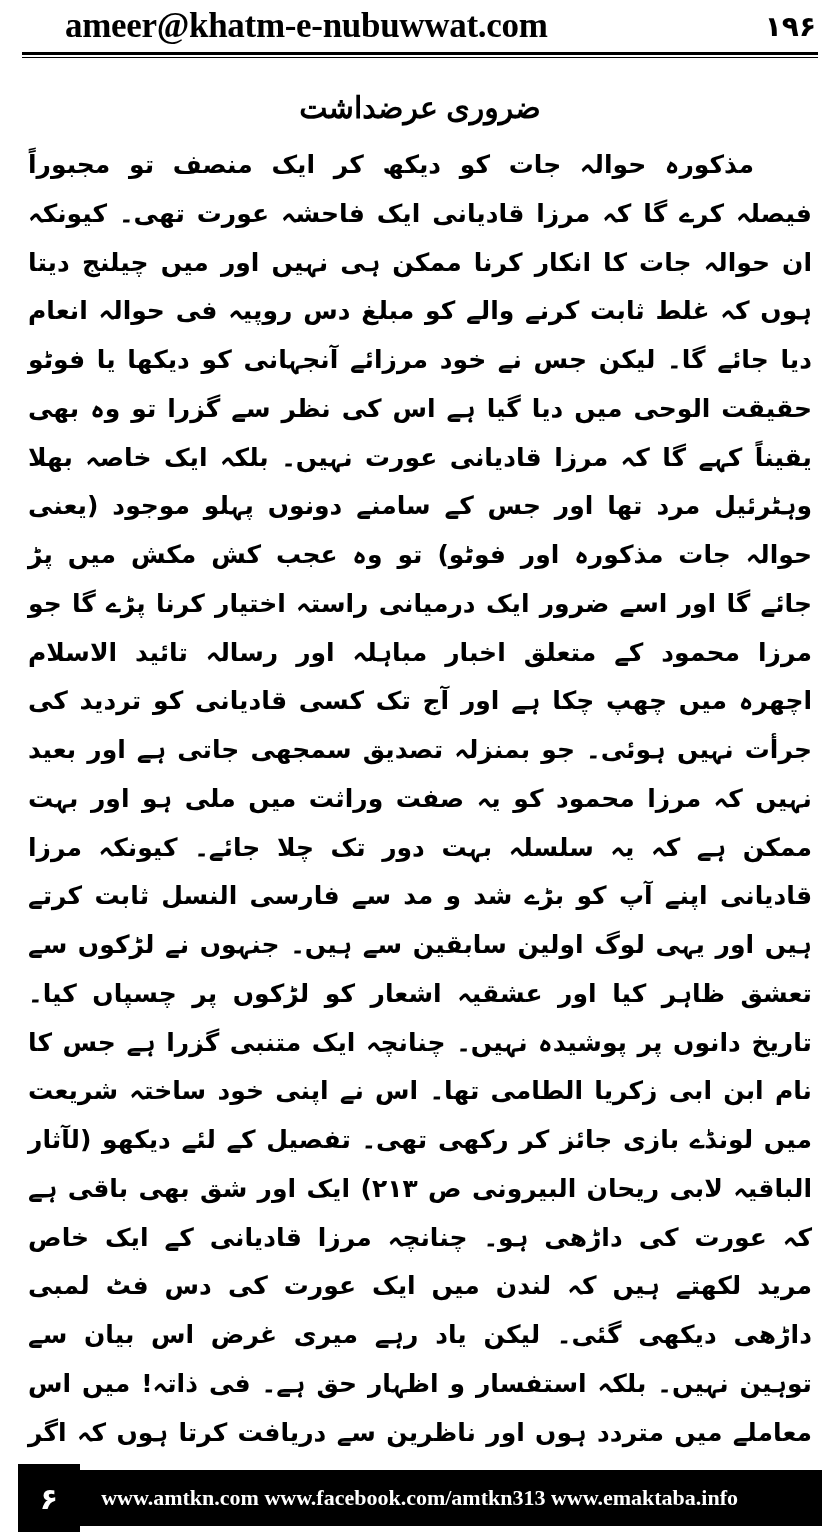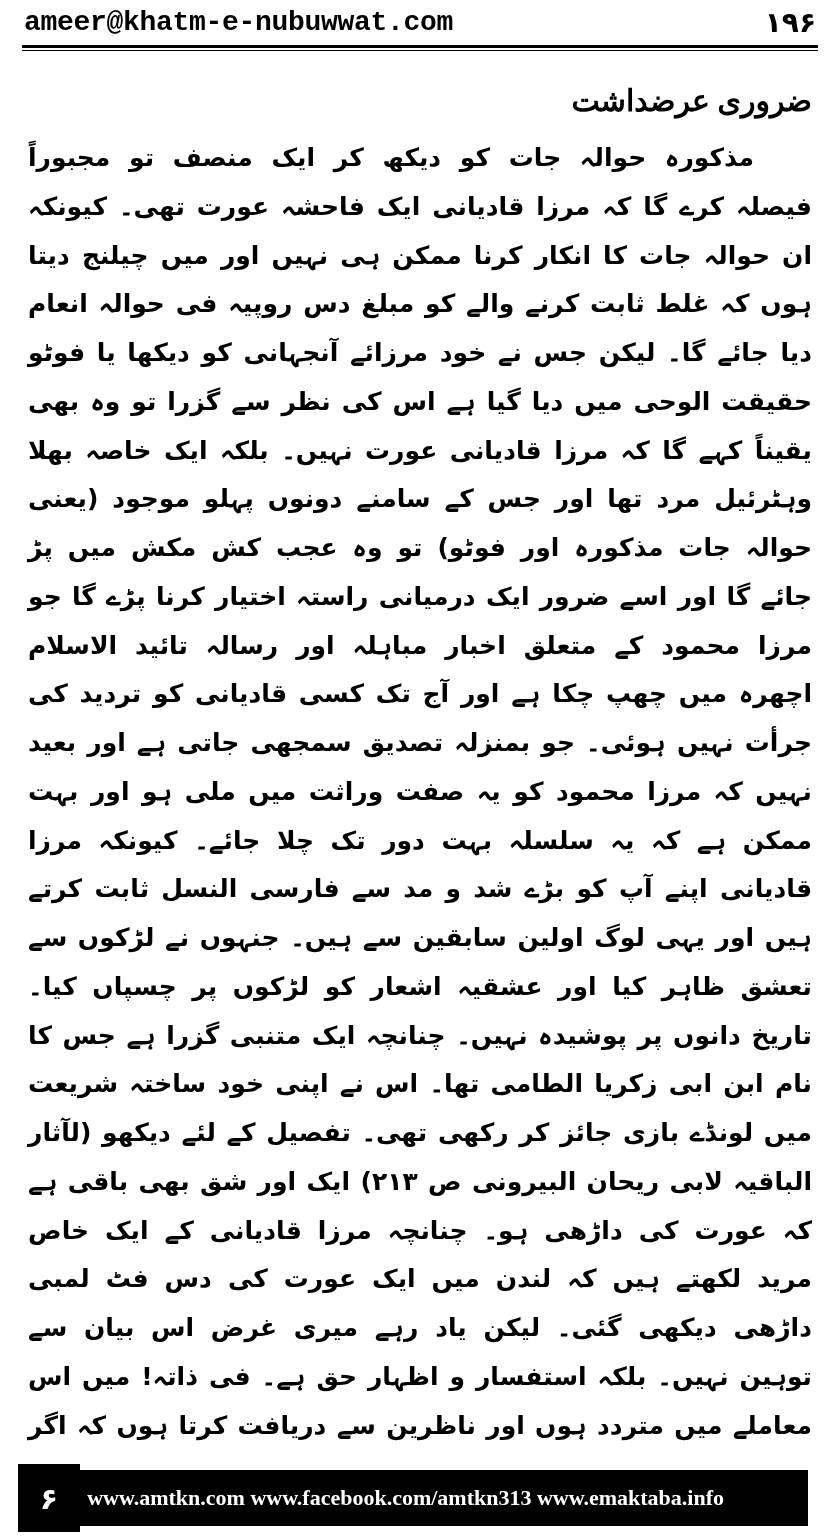--- a/index.html
+++ b/index.html
@@ -39,44 +39,46 @@
     white-space: nowrap;
     letter-spacing: -0.5px;
   }
   .header-center {
     font-family: "DejaVu Sans", sans-serif;
     font-size: 28px;
     font-weight: bold;
     direction: rtl;
   }
   .header-left {
-    font-family: Liberation Mono, monospace;
-    font-size: 28px;
+    font-family: Liberation Serif, serif;
+    font-size: 35px;
     font-weight: bold;
     letter-spacing: -0.3px;
     direction: ltr;
+    margin-left: 41px;
   }
   .header-rule {
     height: 0;
     border-top: 3px solid #000;
     margin: 2px 4px 0 4px;
   }
   .header-rule2 {
     height: 0;
     border-top: 1px solid #000;
     margin: 2px 4px 0 4px;
   }
 
   
   .content {
     direction: rtl;
     padding: 18px 10px 0 10px;
   }
   .section-title {
-    font-family: Liberation Serif, serif;
+    text-align: center;
+    font-family: Liberation Sans, sans-serif;
     font-size: 30px;
     font-weight: bold;
     margin: 14px 0 16px 0;
     letter-spacing: -1px;
   }
   .para {
     font-family: "DejaVu Sans", sans-serif;
     font-size: 25px;
     font-weight: bold;
     line-height: 1.95;
@@ -95,21 +97,21 @@
     position: absolute;
     left: 0;
     bottom: 0;
     width: 840px;
     height: 86px;
     background: #ffffff;
   }
   .footer-bar {
     position: absolute;
     left: 18px;
-    right: 32px;
+    right: 18px;
     bottom: 14px;
     height: 56px;
     background: #000000;
     display: flex;
     align-items: center;
     justify-content: flex-end;
     padding-right: 24px;
     box-sizing: border-box;
   }
   .footer-urls {

